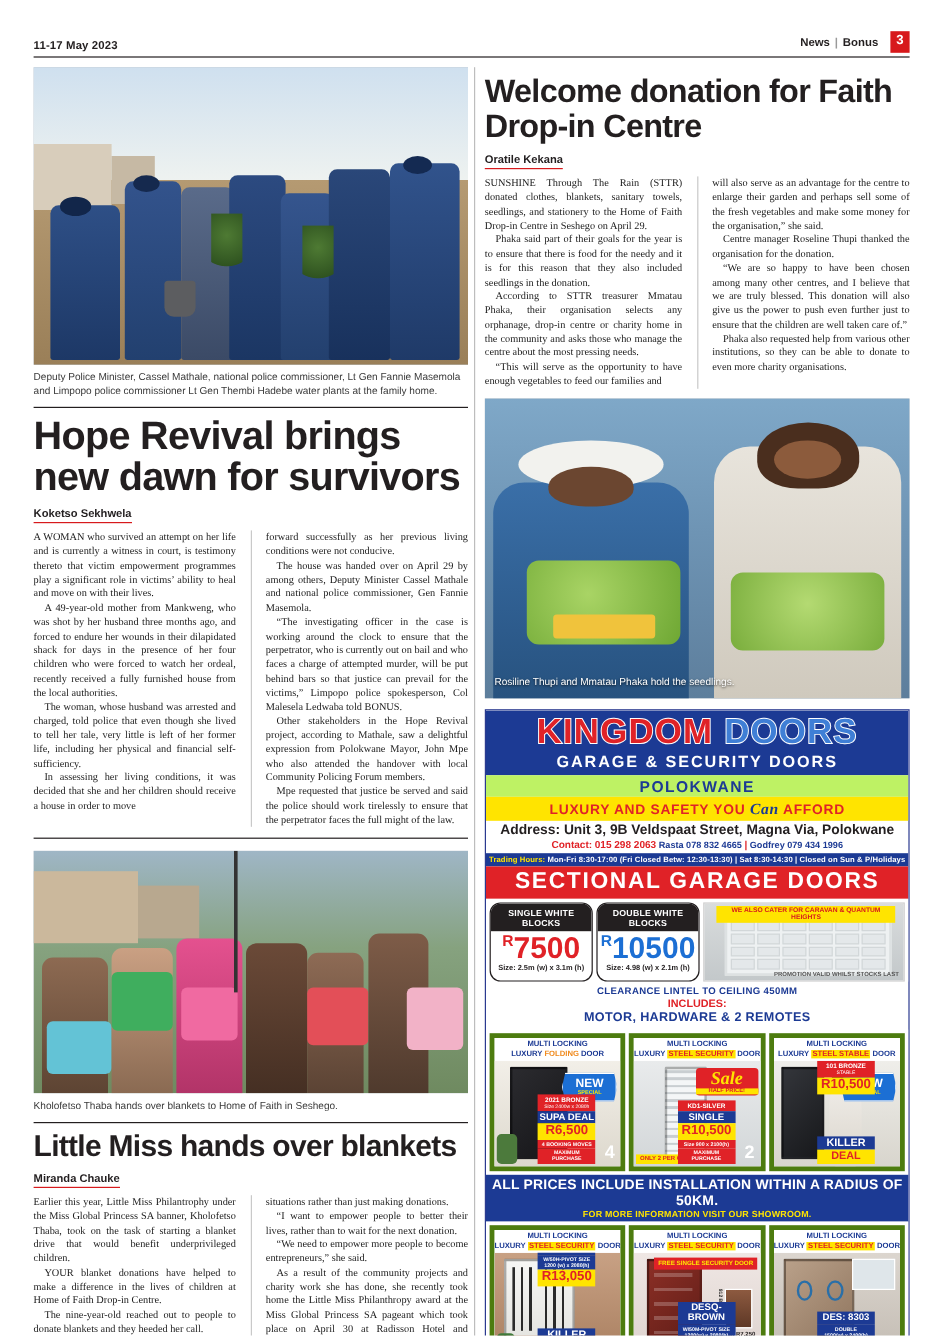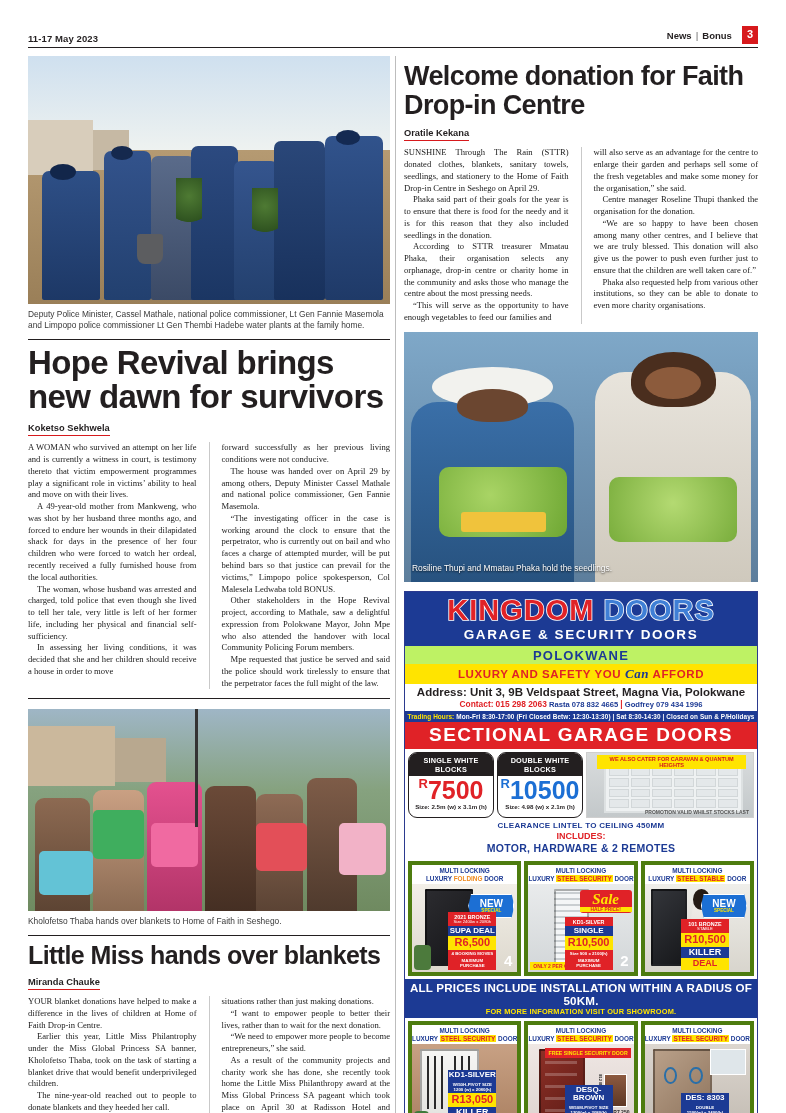--- a/index.html
+++ b/index.html
@@ -271,21 +271,21 @@
   }
   .bd-price {
     background: #ffe400; color: #e02227; font-size: 11px; padding: 1px 0;
     font-family: "Liberation Sans", sans-serif; font-weight: 700;
   }
   .bd-sub {
     background: #e02227; color:#fff; font-size:4.4px; padding:1px;
     font-family:"Liberation Sans",sans-serif; font-weight:700; line-height:1.2;
   }
   .bd-killer { background:#1c3a94; color:#fff; font-size: 9px; padding: 1px 0;
-    font-family:"Liberation Sans",sans-serif; font-weight:700;}
+    font-family:"Liberation Sans",sans-serif; font-weight:700;margin-top:35px;}
   .bd-kdeal { background:#ffe400; color:#e02227; font-size: 9px; padding: 1px 0;
     font-family:"Liberation Sans",sans-serif; font-weight:700;}
   .big-num {
     position:absolute; right: 5px; bottom: 3px; color:#fff; font-size: 15px;
     font-family: "Liberation Sans", sans-serif; font-weight: 700; z-index: 6;
   }
   .only2 {
     position:absolute; left: 2px; bottom: 2px; background:#ffe400; color:#e02227;
     font-family:"Liberation Sans",sans-serif; font-weight:700; font-size:5px;
     padding: 1px 3px; z-index: 4;
@@ -394,22 +394,22 @@
       <div class="rule"></div>
 
       <h1 class="headline hl-little">Little Miss hands over blankets</h1>
 
       <div class="byline-wrap">
         <span class="byline">Miranda Chauke</span>
       </div>
 
       <div class="body2 bordered">
         <div>
+          <p class="txt">Earlier this year, Little Miss Philantrophy under the Miss Global Princess SA banner, Kholofetso Thaba, took on the task of starting a blanket drive that would benefit underprivileged children.</p>
           <p class="txt">YOUR blanket donations have helped to make a difference in the lives of children at Home of Faith Drop-in Centre.</p>
-          <p class="txt">Earlier this year, Little Miss Philantrophy under the Miss Global Princess SA banner, Kholofetso Thaba, took on the task of starting a blanket drive that would benefit underprivileged children.</p>
           <p class="txt">The nine-year-old reached out to people to donate blankets and they heeded her call.</p>
 
         </div>
         <div>
           <p class="txt">situations rather than just making donations.</p>
           <p class="txt">“I want to empower people to better their lives, rather than to wait for the next donation.</p>
           <p class="txt">“We need to empower more people to become entrepreneurs,” she said.</p>
           <p class="txt">As a result of the community projects and charity work she has done, she recently took home the Little Miss Philanthropy award at the Miss Global Princess SA pageant which took place on April 30 at Radisson Hotel and Conference Centre at OR Tambo International Airport.</p>
 
         </div>

